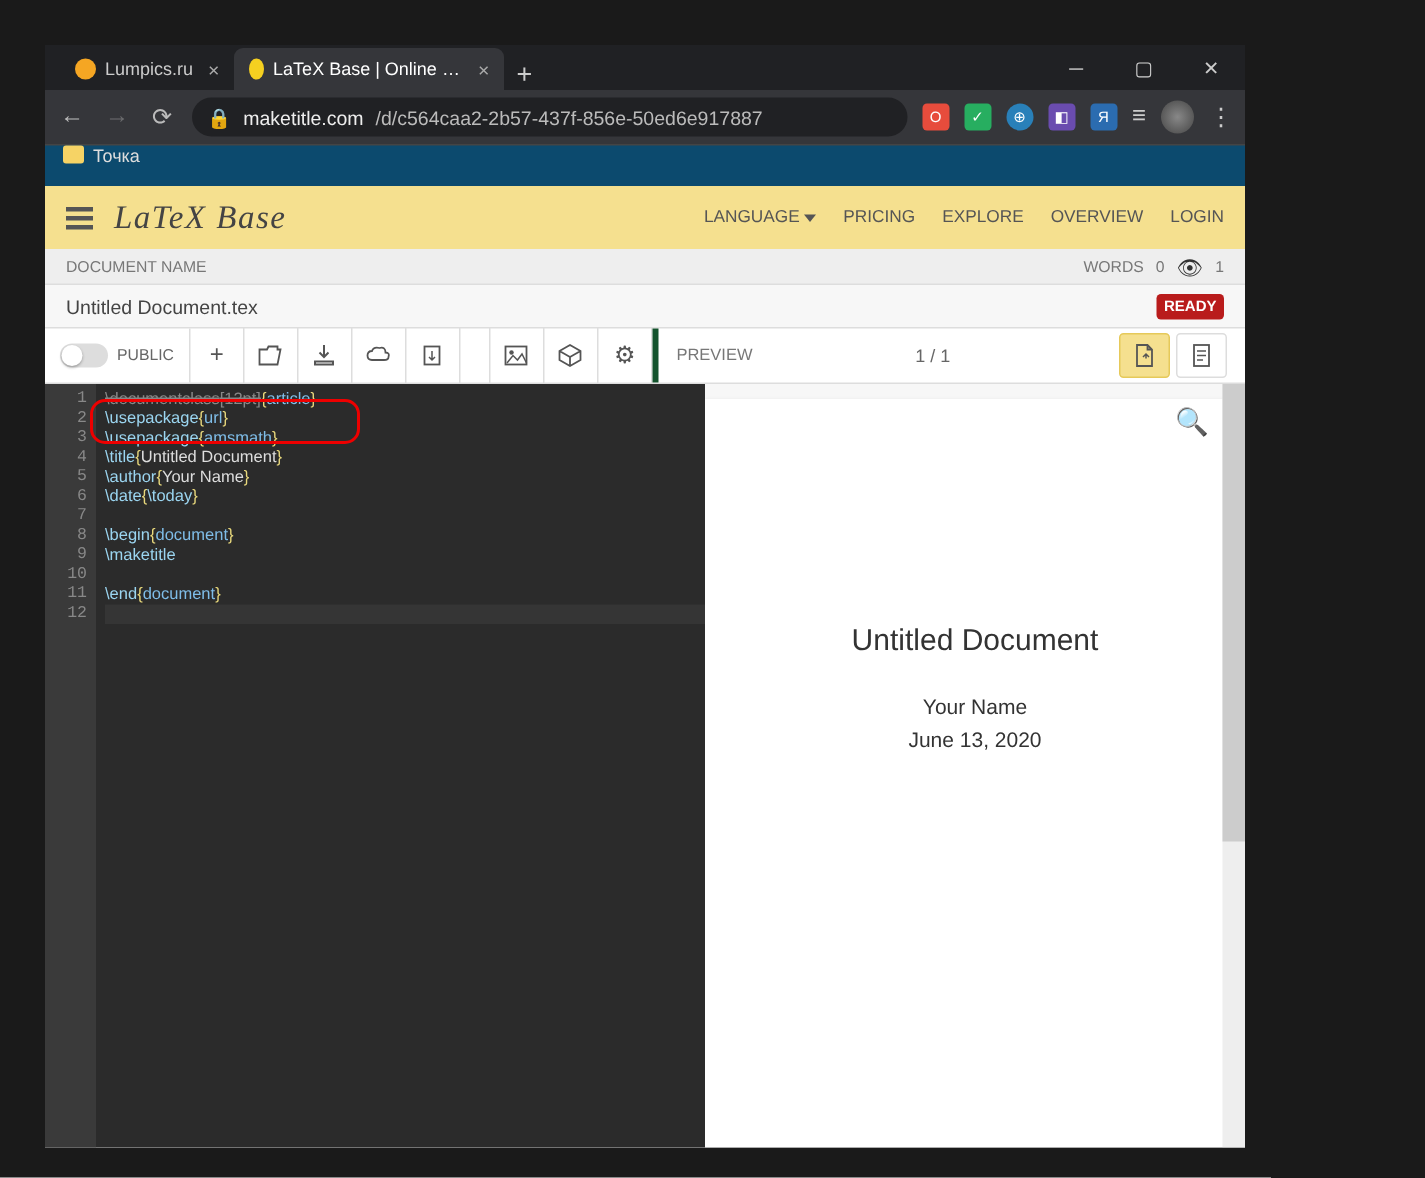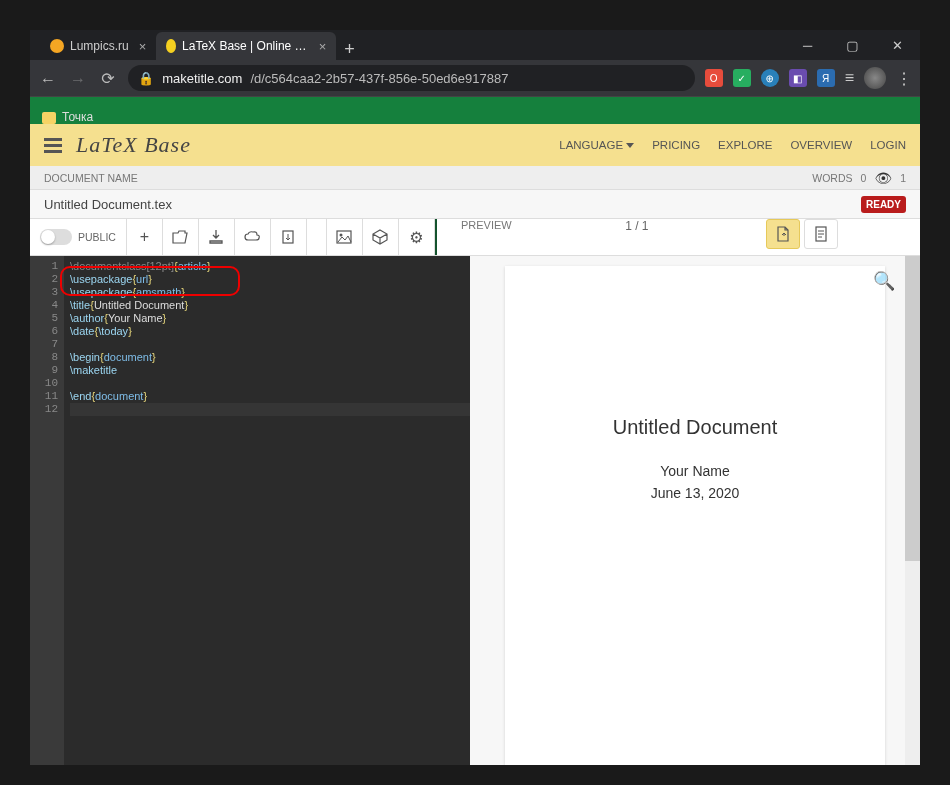--- a/index.html
+++ b/index.html
@@ -1,38 +1,38 @@
 <!DOCTYPE html>
 <html><head>
 <meta charset="utf-8">
 <style>
 * { margin:0; padding:0; box-sizing:border-box; font-family:"Segoe UI",Arial,sans-serif; }
 body { background:#1a1a1a; width:950px; height:785px; overflow:hidden; }
-.window { position:absolute; top:30px; left:30px; width:890px; height:735px; background:#fff; display:flex; flex-direction:column; }
+.window { position:absolute; top:30px; left:30px; width:800px; height:735px; background:#fff; display:flex; flex-direction:column; }
 
 .titlebar { height:30px; background:#202124; display:flex; align-items:center; }
 .tabs-area { display:flex; align-items:flex-end; height:30px; padding-left:10px; }
 .tab { height:28px; padding:0 10px; display:flex; align-items:center; gap:6px; font-size:12px; color:#ccc; border-radius:6px 6px 0 0; max-width:180px; }
 .tab.active { background:#35363a; color:#fff; }
 .tab-favicon { width:14px; height:14px; border-radius:50%; display:inline-block; }
 .tab-x { color:#aaa; font-size:13px; margin-left:4px; }
 .newtab { color:#ccc; padding:0 8px; font-size:18px; }
 .winctrl { margin-left:auto; display:flex; }
 .winctrl div { width:45px; height:30px; display:flex; align-items:center; justify-content:center; color:#ccc; font-size:13px; }
 
 .addrbar { height:36px; background:#35363a; display:flex; align-items:center; padding:0 8px; gap:10px; }
 .navbtn { color:#bbb; font-size:16px; width:20px; text-align:center; }
 .url-box { flex:1; background:#202124; border-radius:14px; height:26px; display:flex; align-items:center; padding:0 10px; gap:8px; color:#bbb; font-size:13px; }
 .url-secure { color:#888; }
 .url-domain { color:#eee; }
 .ext-icons { display:flex; gap:10px; align-items:center; }
 .ext { width:18px; height:18px; border-radius:3px; display:flex; align-items:center; justify-content:center; font-size:10px; color:#fff; }
 .avatar { width:22px; height:22px; border-radius:50%; background:radial-gradient(circle,#888,#444); }
 
-.bookbar { height:28px; background:#15803d; border-top:1px solid #444; display:flex; align-items:flex-end; padding:0 12px; gap:6px; color:#ddd; font-size:12px; }
+.bookbar { height:28px; background:#0c4a6e; border-top:1px solid #444; display:flex; align-items:flex-start; padding:0 12px; gap:6px; color:#ddd; font-size:12px; }
 .bk-folder { width:14px; height:12px; background:#f6d365; border-radius:2px; }
 
 .app-header { height:42px; background:#f5e08f; display:flex; align-items:center; padding:0 14px; }
 .hamburger { display:flex; flex-direction:column; gap:3px; margin-right:14px; cursor:pointer; }
 .hamburger span { width:18px; height:3px; background:#555; }
 .brand { font-family:"Times New Roman",serif; font-style:italic; font-size:22px; color:#444; letter-spacing:1px; }
 .nav-right { margin-left:auto; display:flex; gap:18px; font-size:11.5px; color:#555; font-weight:500; }
 .nav-right .item { display:flex; align-items:center; gap:3px; cursor:pointer; }
 .caret-down { width:0; height:0; border-left:4px solid transparent; border-right:4px solid transparent; border-top:5px solid #555; }
 
@@ -45,21 +45,21 @@
 
 .toolbar-row { height:38px; background:#fff; border-top:1px solid #ddd; border-bottom:1px solid #ddd; display:flex; }
 .tool-left { display:flex; align-items:center; }
 .toggle-wrap { display:flex; align-items:center; padding:0 10px; gap:6px; border-right:1px solid #ddd; height:100%; }
 .toggle { width:32px; height:16px; background:#ddd; border-radius:8px; position:relative; }
 .toggle::after { content:""; position:absolute; width:14px; height:14px; background:#fff; border-radius:50%; top:1px; left:1px; box-shadow:0 1px 2px rgba(0,0,0,0.3); }
 .toggle-label { font-size:10.5px; color:#666; font-weight:500; }
 .tbtn { width:36px; height:38px; display:flex; align-items:center; justify-content:center; border-right:1px solid #ddd; color:#555; font-size:16px; cursor:pointer; }
 .tbtn.gear { margin-left:auto; }
 .tool-gap { flex:1; }
-.tool-right { width:427px; display:flex; align-items:flex-start; border-left:2px solid #14532d; padding:0 24px; }
+.tool-right { width:427px; display:flex; align-items:center; border-left:4px solid #14532d; padding:0 12px; }
 .preview-label { font-size:11px; color:#777; font-weight:500; }
 .page-ind { flex:1; text-align:center; font-size:12px; color:#666; }
 .view-btn { width:34px; height:30px; display:flex; align-items:center; justify-content:center; border:1px solid #ddd; border-radius:3px; margin-left:4px; font-size:14px; color:#555; }
 .view-btn.active { background:#f5e08f; border-color:#e6c95a; }
 
 .main-split { flex:1; display:flex; overflow:hidden; }
 .editor-pane { width:440px; background:#2b2b2b; display:flex; position:relative; }
 .gutter { width:34px; background:#3a3a3a; padding-top:4px; }
 .gutter div { font-family:"Courier New",monospace; font-size:11px; color:#888; text-align:right; padding-right:6px; line-height:13px; }
 .code { flex:1; padding:4px 6px; font-family:"Courier New",monospace; font-size:11px; line-height:13px; color:#ddd; position:relative; }

